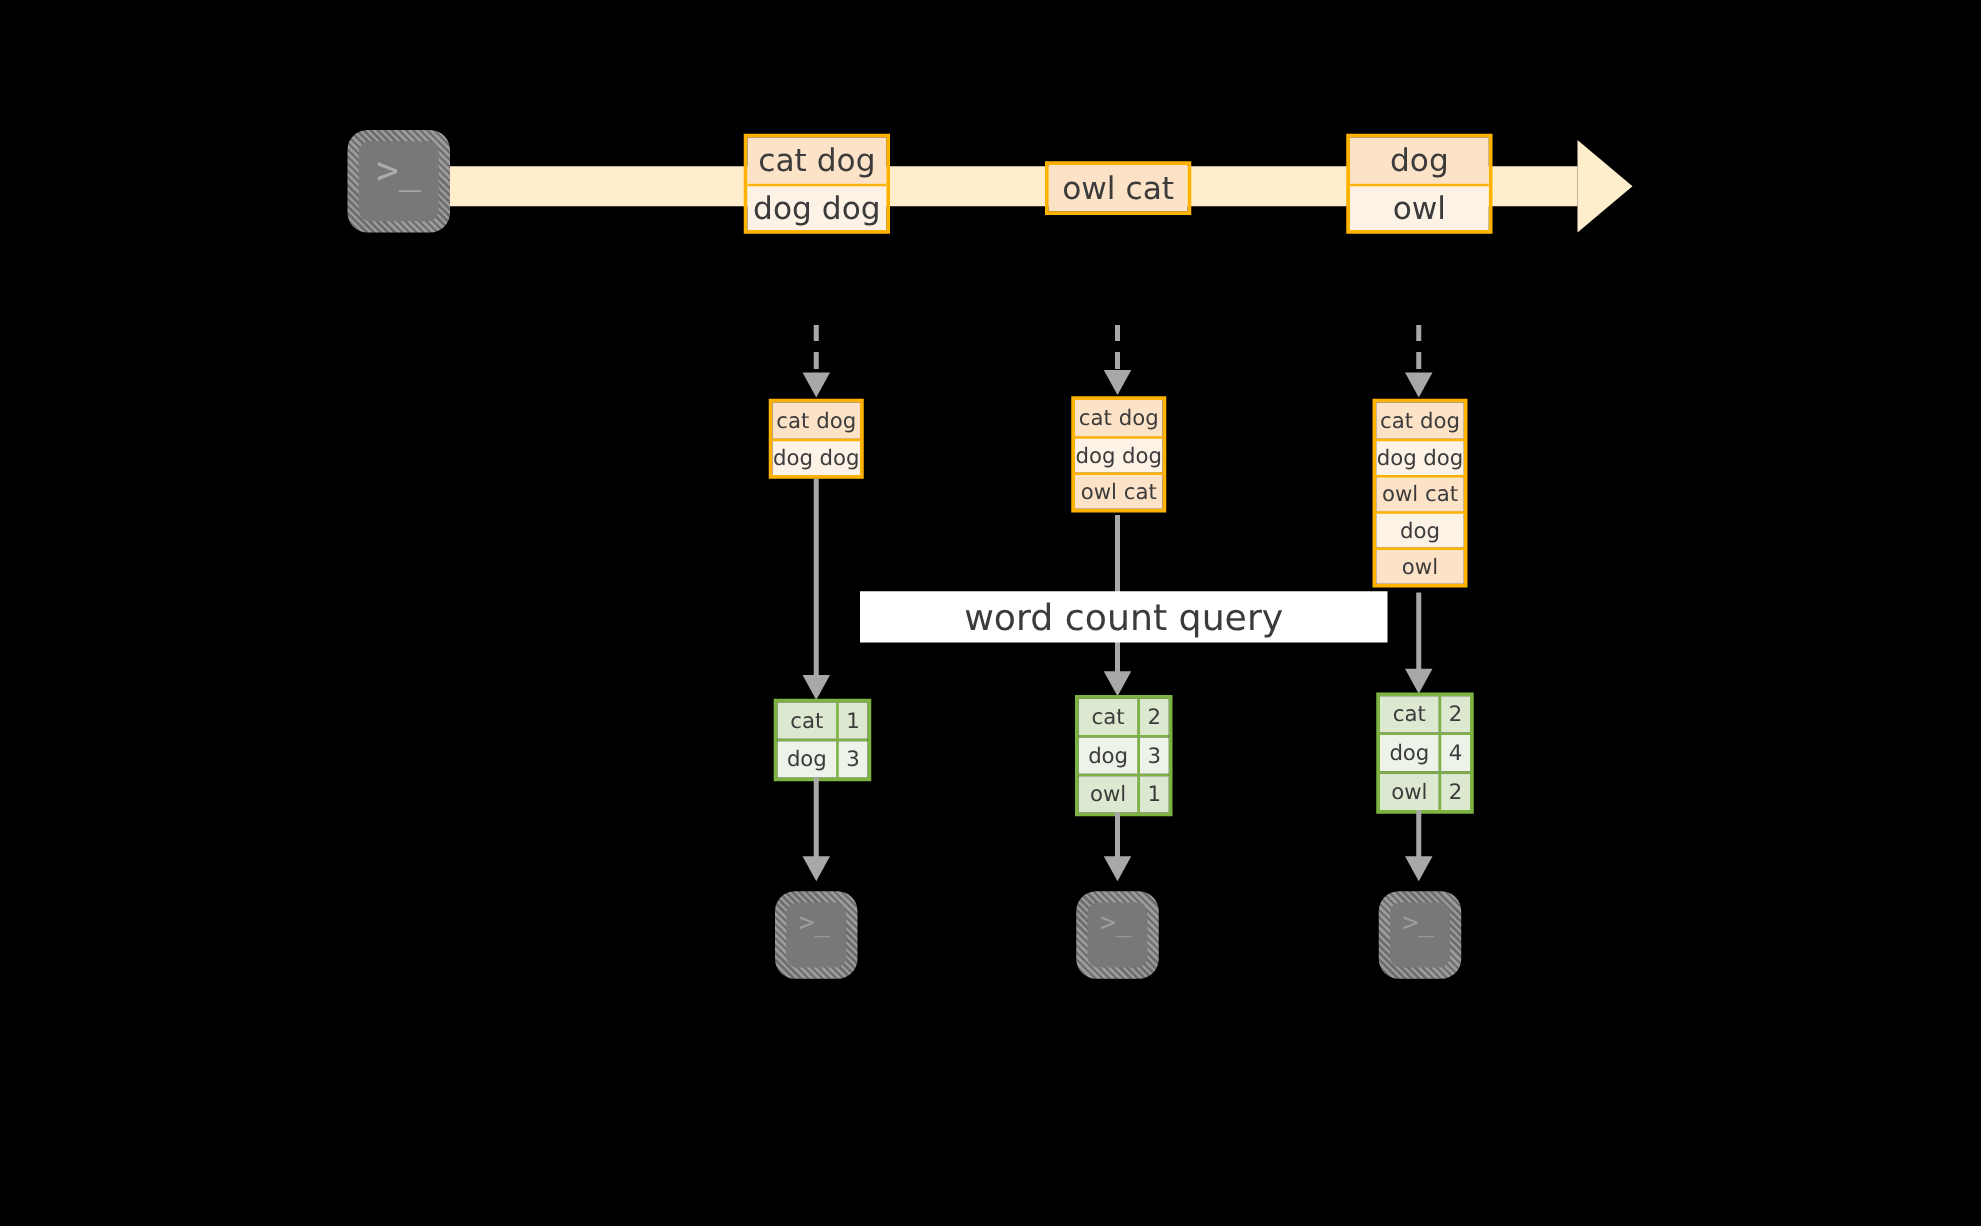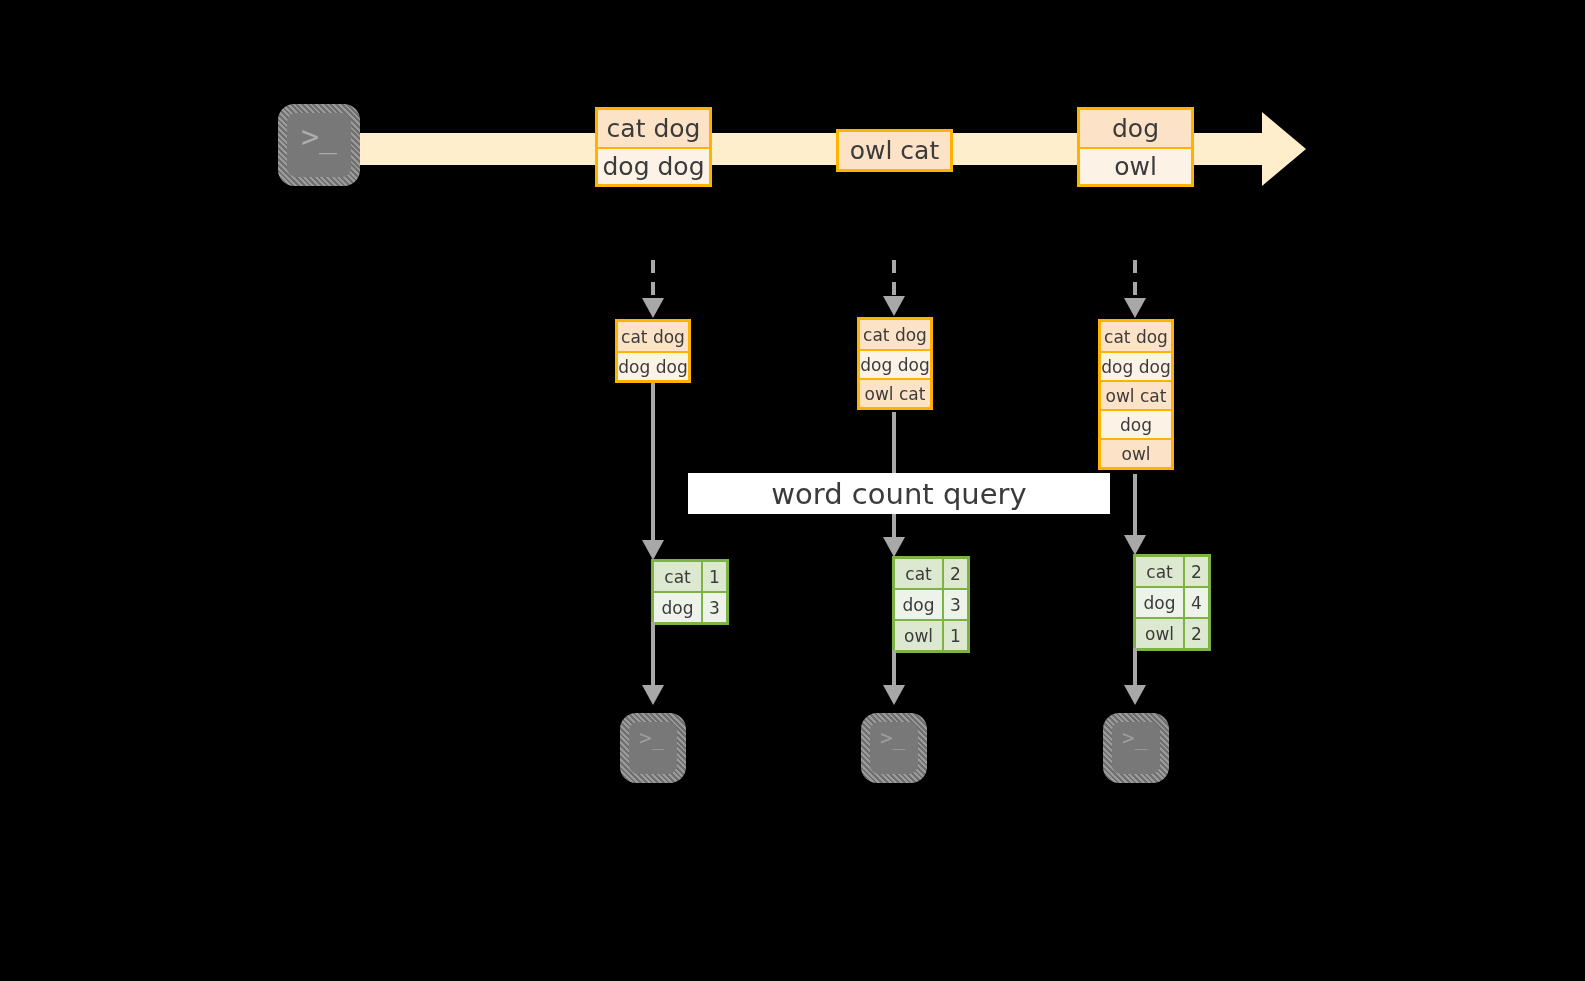--- a/index.html
+++ b/index.html
@@ -50,21 +50,21 @@
   }
   .rec .row + .row { border-top:2px solid #ffb300; }
   .rec .row.dark  { background:#fce2c6; }
   .rec .row.light { background:#fdf2e6; }
 
   .rec.top { }
   .rec.top .row { height:37px; font-size:25px; }
   .rec.mid .row { height:29px; font-size:17px; }
 
   
-  .tbl { position:absolute; box-sizing:border-box; border:3px solid #7cb342;margin-left:32px; }
+  .tbl { position:absolute; box-sizing:border-box; border:3px solid #7cb342; }
   .tbl .trow { display:flex; }
   .tbl .trow + .trow { border-top:2px solid #7cb342; }
   .tbl .c {
     box-sizing:border-box; height:29px; display:flex; align-items:center;
     justify-content:center; color:#3b3b3b; font-size:17px; white-space:nowrap;
   }
   .tbl .c.word  { width:47px; }
   .tbl .c.count { width:25px; border-left:2px solid #7cb342; }
   .tbl .trow.dark  .c { background:#dde8d0; }
   .tbl .trow.light .c { background:#eef3e9; }

